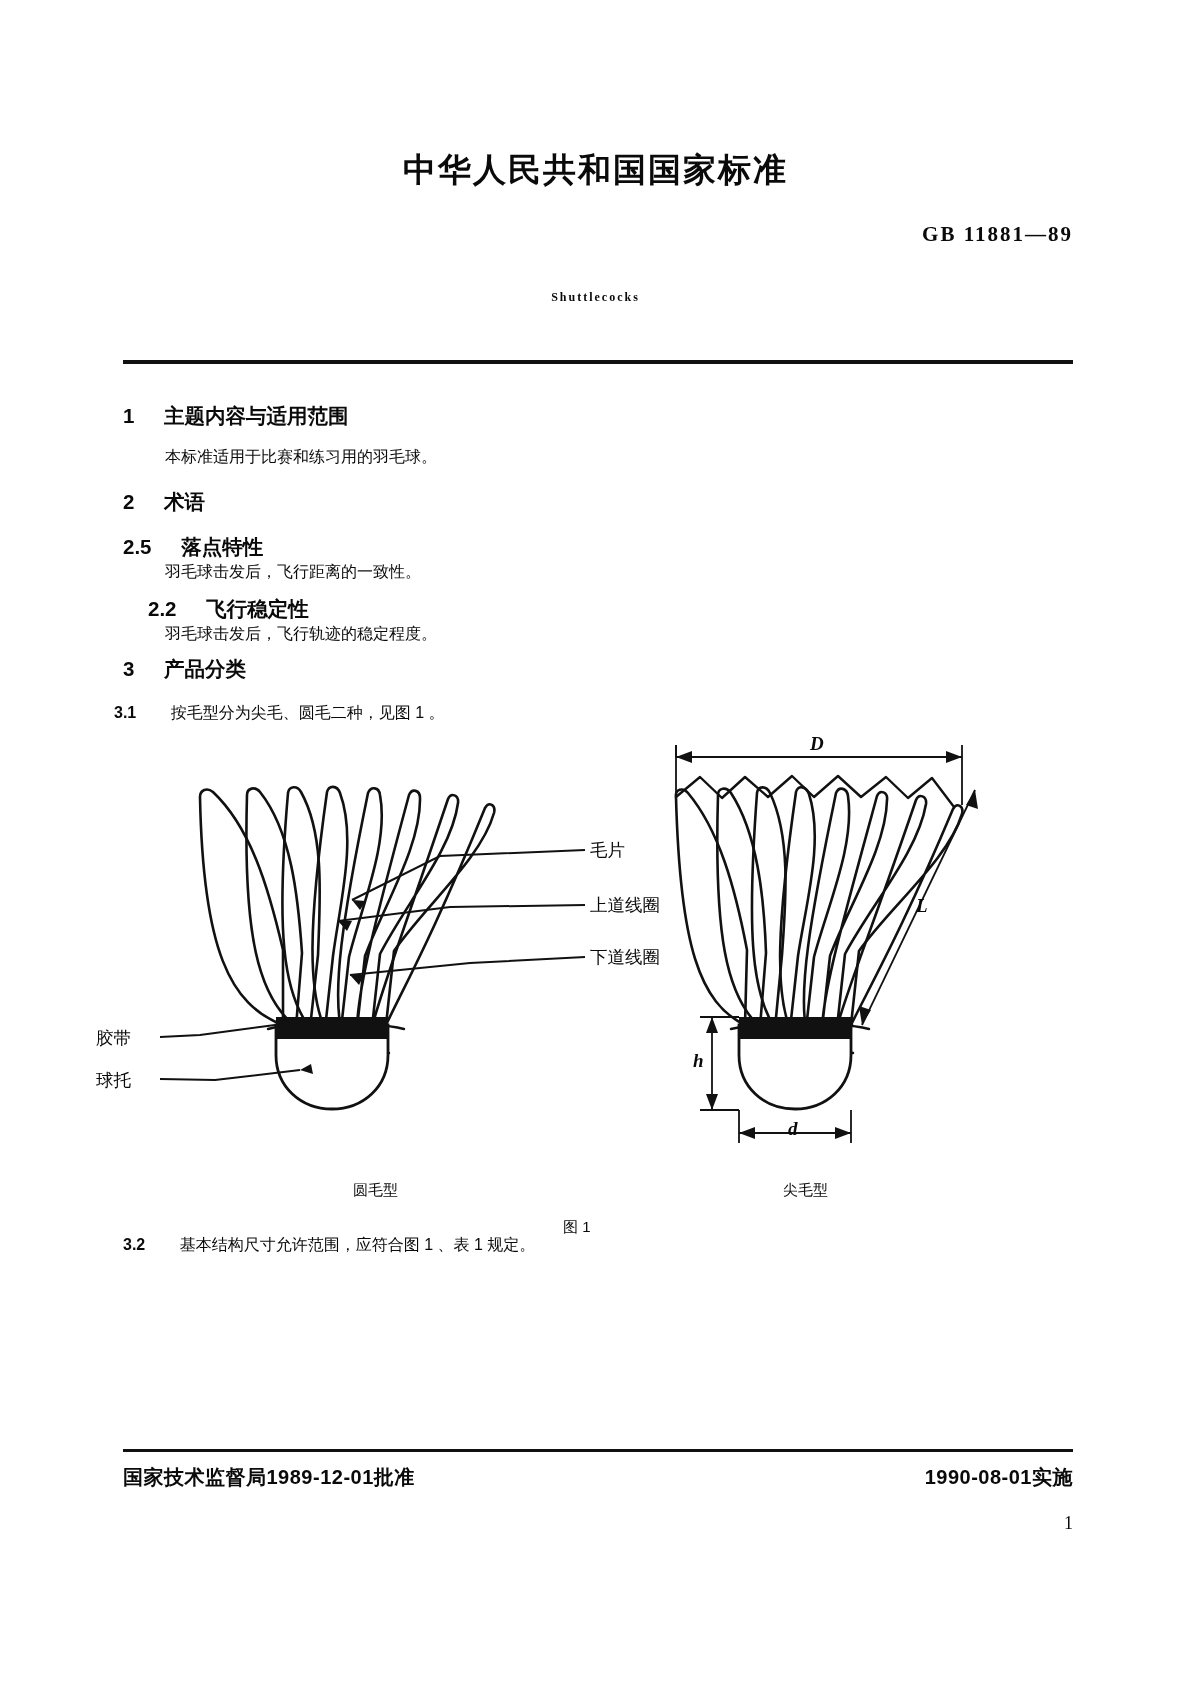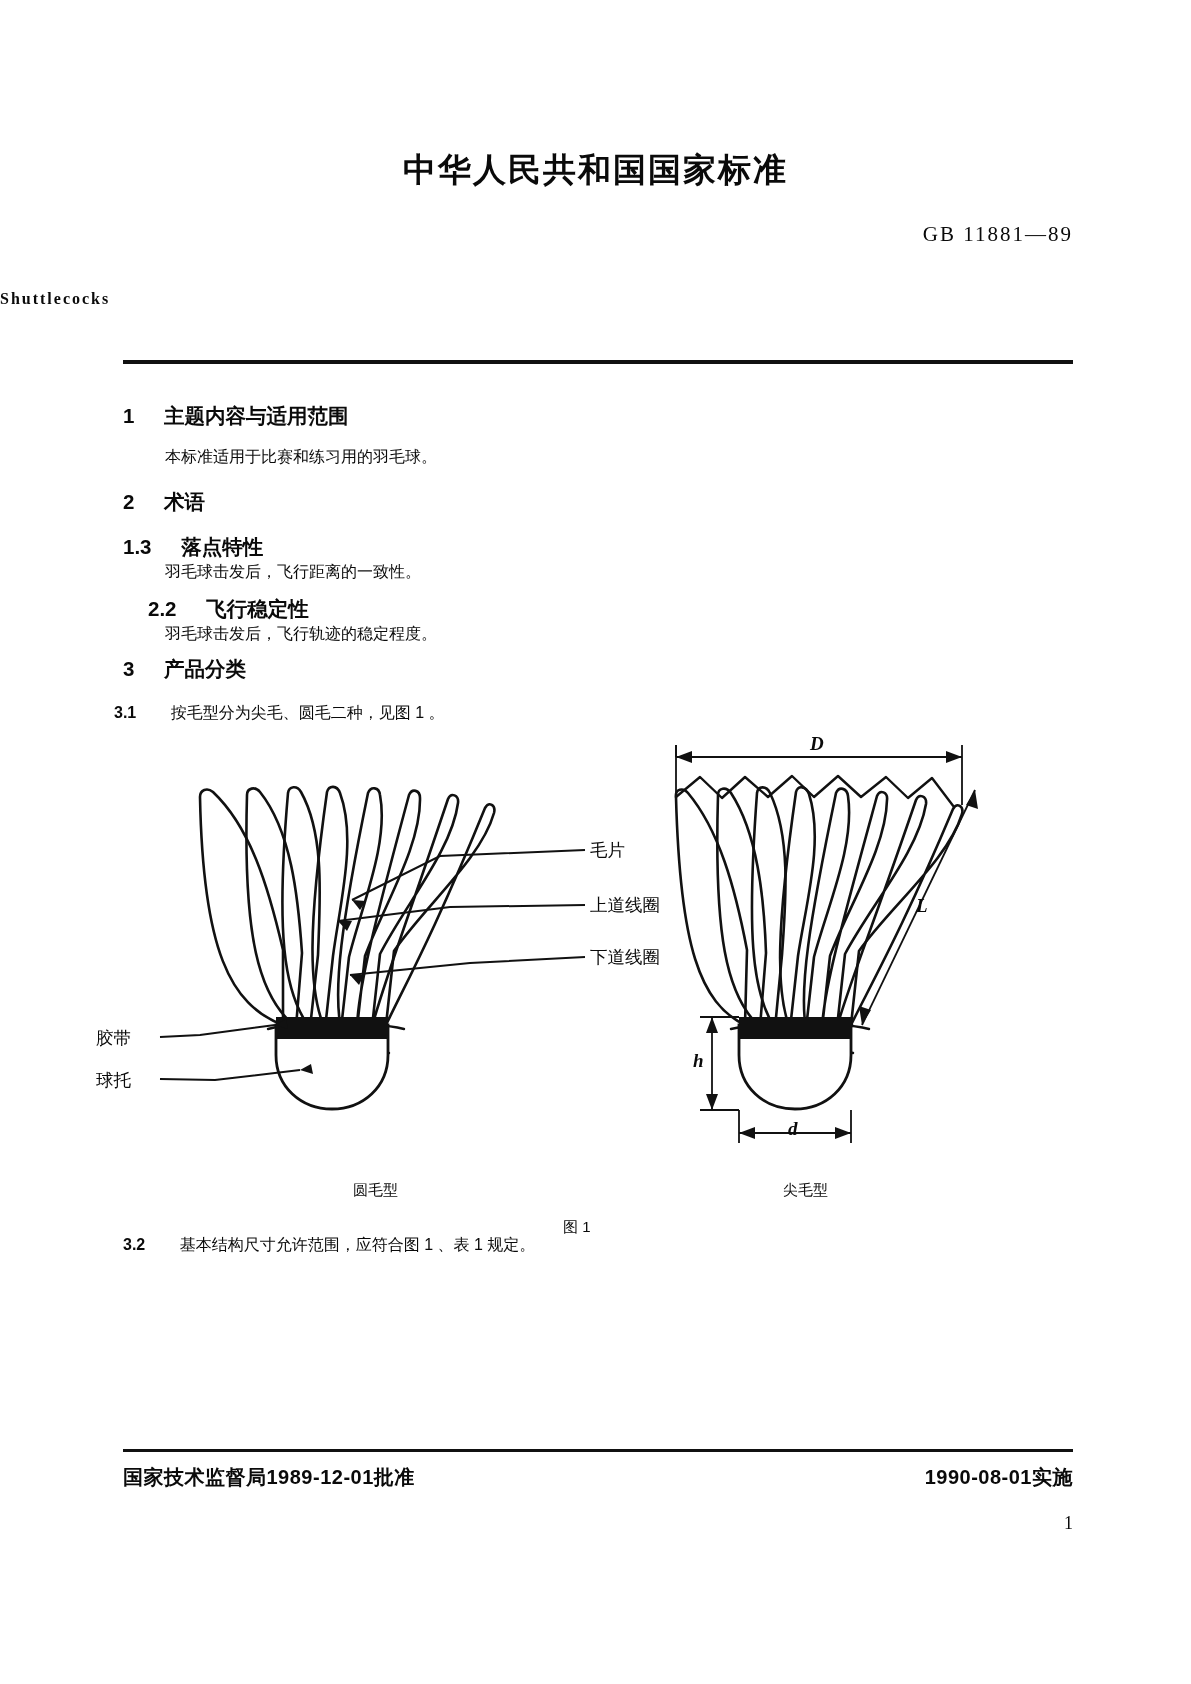--- a/index.html
+++ b/index.html
@@ -13,27 +13,27 @@
   .hdr-org{
     position:absolute;left:0;right:0;top:148px;text-align:center;
     font-size:33px;font-weight:bold;letter-spacing:2px;
   }
   .hdr-title{
     position:absolute;left:0;right:0;top:222px;text-align:center;
     font-size:36px;font-weight:bold;letter-spacing:30px;
     text-indent:30px;
   }
   .hdr-en{
-    position:absolute;left:0;right:0;top:290px;text-align:left;
-    font-size:16px;font-weight:bold;letter-spacing:2px;
+    position:absolute;left:0;right:0;top:290px;text-align:center;
+    font-size:12px;font-weight:bold;letter-spacing:2px;
     font-family:"Liberation Serif","DejaVu Serif",serif;
   }
   .hdr-gb{
     position:absolute;right:118px;top:222px;
-    font-size:21px;font-weight:normal;letter-spacing:2px;
+    font-size:21px;font-weight:bold;letter-spacing:2px;
     font-family:"Liberation Serif","DejaVu Serif",serif;
     margin-left:24px;
   }
   .rule-top{
     position:absolute;left:123px;right:118px;top:360px;
     border-top:4px solid #111;
   }
 
   
   .body{position:absolute;left:0;top:0;right:0;}
@@ -91,21 +91,21 @@
     </div>
 
     <div class="ln para" style="left:165px;top:447px;">本标准适用于比赛和练习用的羽毛球。</div>
 
     <div class="ln h-sec" style="left:123px;top:488px;">
       <span class="num">2</span>
       <span style="display:inline-block;width:24px"></span><span>术语</span>
     </div>
 
     <div class="ln h-sec" style="left:123px;top:533px;">
-      <span class="num">1.3</span>
+      <span class="num">2.5</span>
       <span style="display:inline-block;width:24px"></span><span>落点特性</span>
     </div>
     <div class="ln para" style="left:165px;top:562px;">羽毛球击发后，飞行距离的一致性。</div>
 
     <div class="ln h-sec" style="left:123px;top:595px;margin-left:25px;">
       <span class="num">2.2</span>
       <span style="display:inline-block;width:24px"></span><span>飞行稳定性</span>
     </div>
     <div class="ln para" style="left:165px;top:624px;">羽毛球击发后，飞行轨迹的稳定程度。</div>
 

